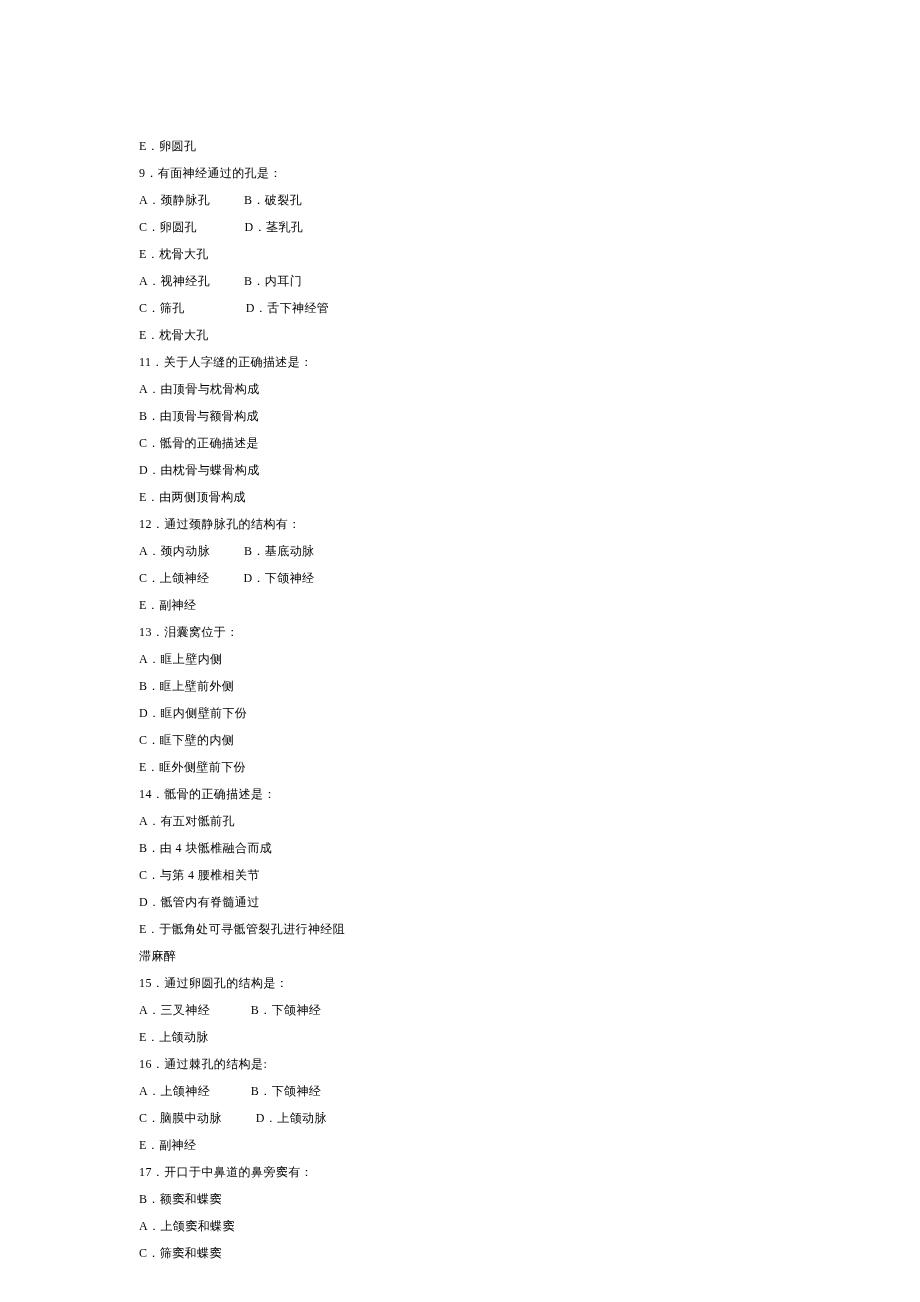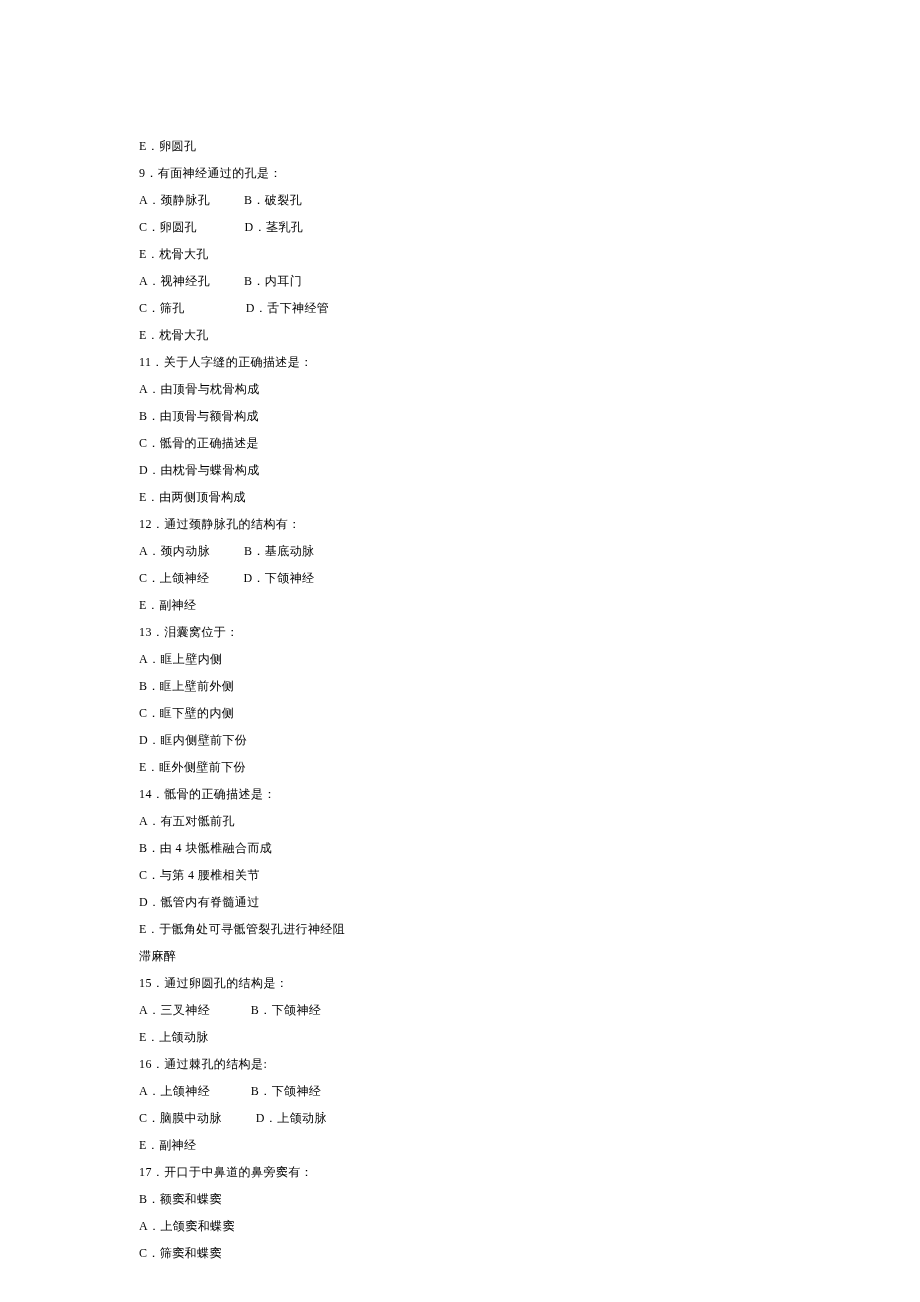--- a/index.html
+++ b/index.html
@@ -42,22 +42,22 @@
     <div class="line">C．骶骨的正确描述是</div>
     <div class="line">D．由枕骨与蝶骨构成</div>
     <div class="line">E．由两侧顶骨构成</div>
     <div class="line">12．通过颈静脉孔的结构有：</div>
     <div class="line">A．颈内动脉          B．基底动脉</div>
     <div class="line">C．上颌神经          D．下颌神经</div>
     <div class="line">E．副神经</div>
     <div class="line">13．泪囊窝位于：</div>
     <div class="line">A．眶上壁内侧</div>
     <div class="line">B．眶上壁前外侧</div>
+    <div class="line">D．眶内侧壁前下份</div>
     <div class="line">C．眶下壁的内侧</div>
-    <div class="line">D．眶内侧壁前下份</div>
     <div class="line">E．眶外侧壁前下份</div>
     <div class="line">14．骶骨的正确描述是：</div>
     <div class="line">A．有五对骶前孔</div>
     <div class="line">B．由 4 块骶椎融合而成</div>
     <div class="line">C．与第 4 腰椎相关节</div>
     <div class="line">D．骶管内有脊髓通过</div>
     <div class="line">E．于骶角处可寻骶管裂孔进行神经阻</div>
     <div class="line">滞麻醉</div>
     <div class="line">15．通过卵圆孔的结构是：</div>
     <div class="line">A．三叉神经            B．下颌神经</div>

